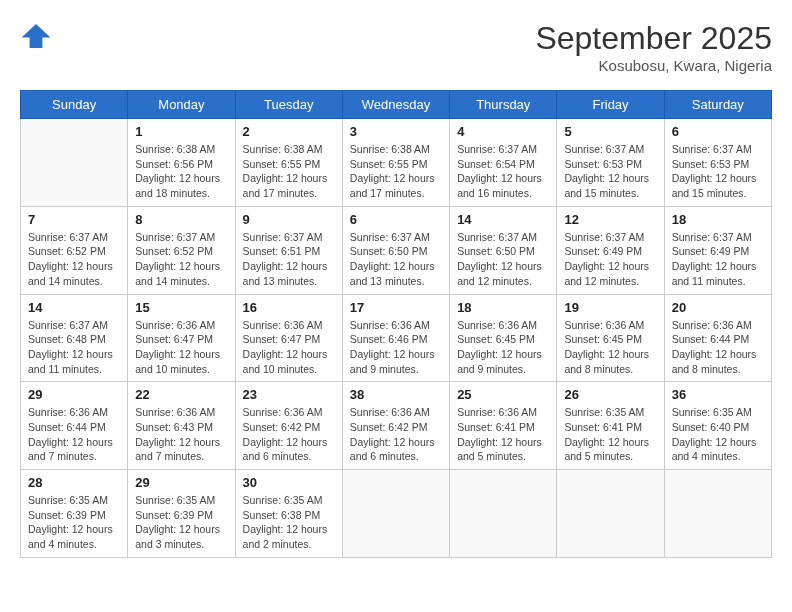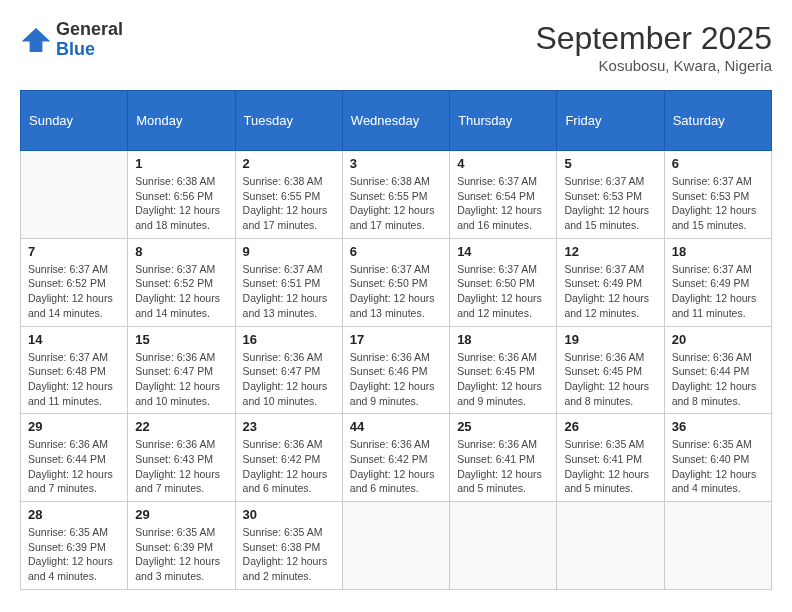--- a/index.html
+++ b/index.html
@@ -45,22 +45,22 @@
       color: #555;
     }
     .calendar {
       width: 100%;
       border-collapse: collapse;
       border: 1px solid #ccc;
     }
     .calendar th {
       background: #2a6fca;
       color: #fff;
-      text-align: left;
-      padding: 22px 8px;
+      text-align: center;
+      padding: 6px 8px;
       font-size: 13px;
       font-weight: normal;
       border: 1px solid #1a5ab0;
     }
     .calendar td {
       vertical-align: top;
       padding: 5px 7px;
       border: 1px solid #ccc;
       width: 107px;
       min-height: 80px;
@@ -87,24 +87,20 @@
     }
   </style>
 </head>
 <body>
 
 <div class="header">
   <div class="logo">
     <svg class="logo-icon" viewBox="0 0 40 40" width="40" height="40">
       <polygon points="20,5 38,22 28,22 28,35 12,35 12,22 2,22" fill="#2a6fca"></polygon>
     </svg>
-    <div class="logo-text">
-      <div><span class="general">General</span></div>
-      <div><span class="blue">Blue</span></div>
-    </div>
   </div>
   <div class="title-area">
     <div class="month-title">September 2025</div>
     <div class="location">Kosubosu, Kwara, Nigeria</div>
   </div>
 </div>
 
 <table class="calendar">
   <thead>
     <tr>
@@ -212,21 +208,21 @@
         </td>
         <td>
           <div class="day-number">22</div>
           <div class="day-info">Sunrise: 6:36 AM<br>Sunset: 6:43 PM<br>Daylight: 12 hours<br>and 7 minutes.</div>
         </td>
         <td>
           <div class="day-number">23</div>
           <div class="day-info">Sunrise: 6:36 AM<br>Sunset: 6:42 PM<br>Daylight: 12 hours<br>and 6 minutes.</div>
         </td>
         <td>
-          <div class="day-number">44</div>
+          <div class="day-number">38</div>
           <div class="day-info">Sunrise: 6:36 AM<br>Sunset: 6:42 PM<br>Daylight: 12 hours<br>and 6 minutes.</div>
         </td>
         <td>
           <div class="day-number">25</div>
           <div class="day-info">Sunrise: 6:36 AM<br>Sunset: 6:41 PM<br>Daylight: 12 hours<br>and 5 minutes.</div>
         </td>
         <td>
           <div class="day-number">26</div>
           <div class="day-info">Sunrise: 6:35 AM<br>Sunset: 6:41 PM<br>Daylight: 12 hours<br>and 5 minutes.</div>
         </td>

